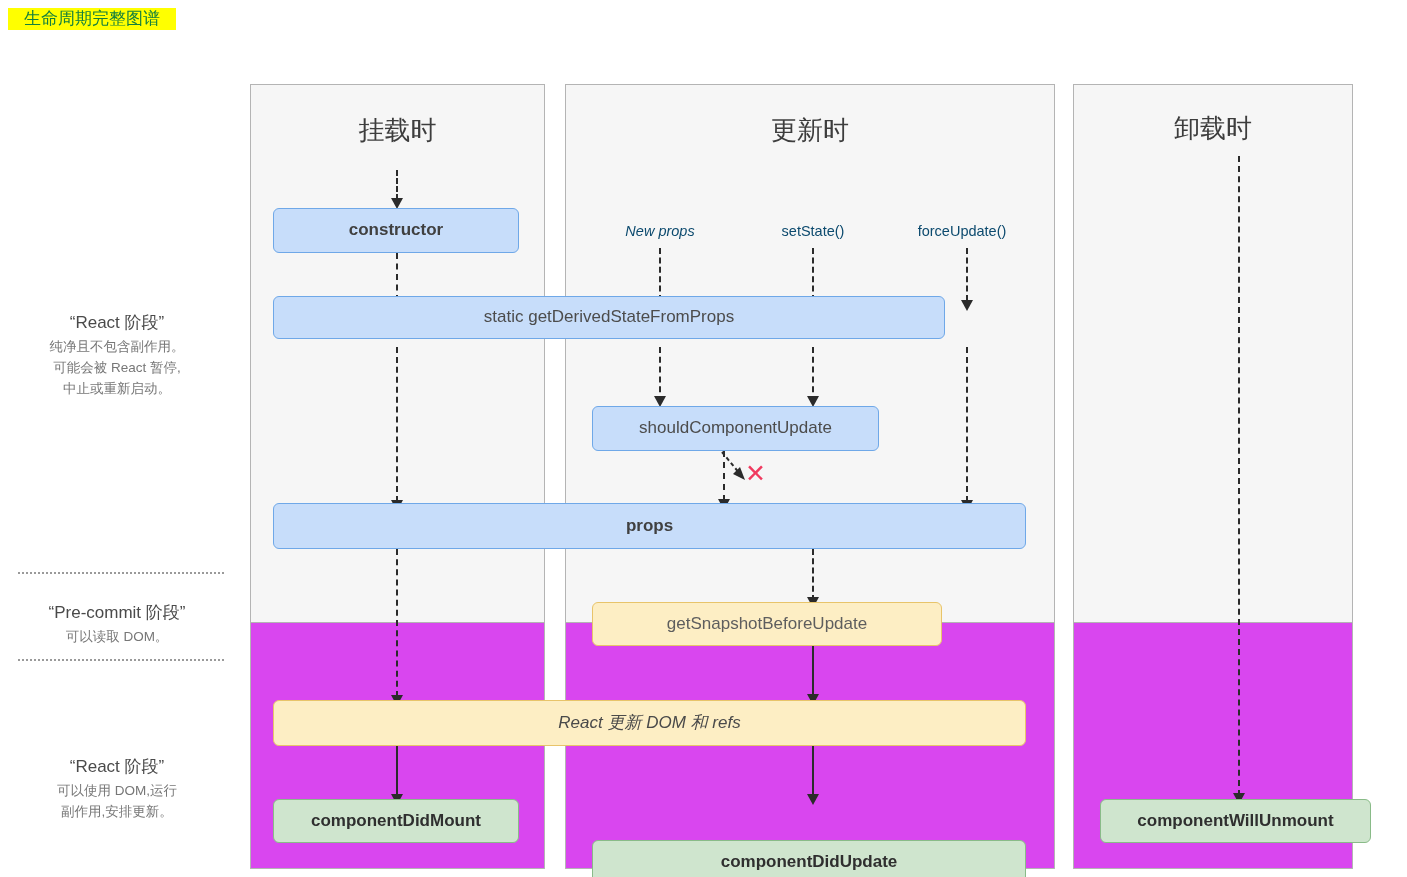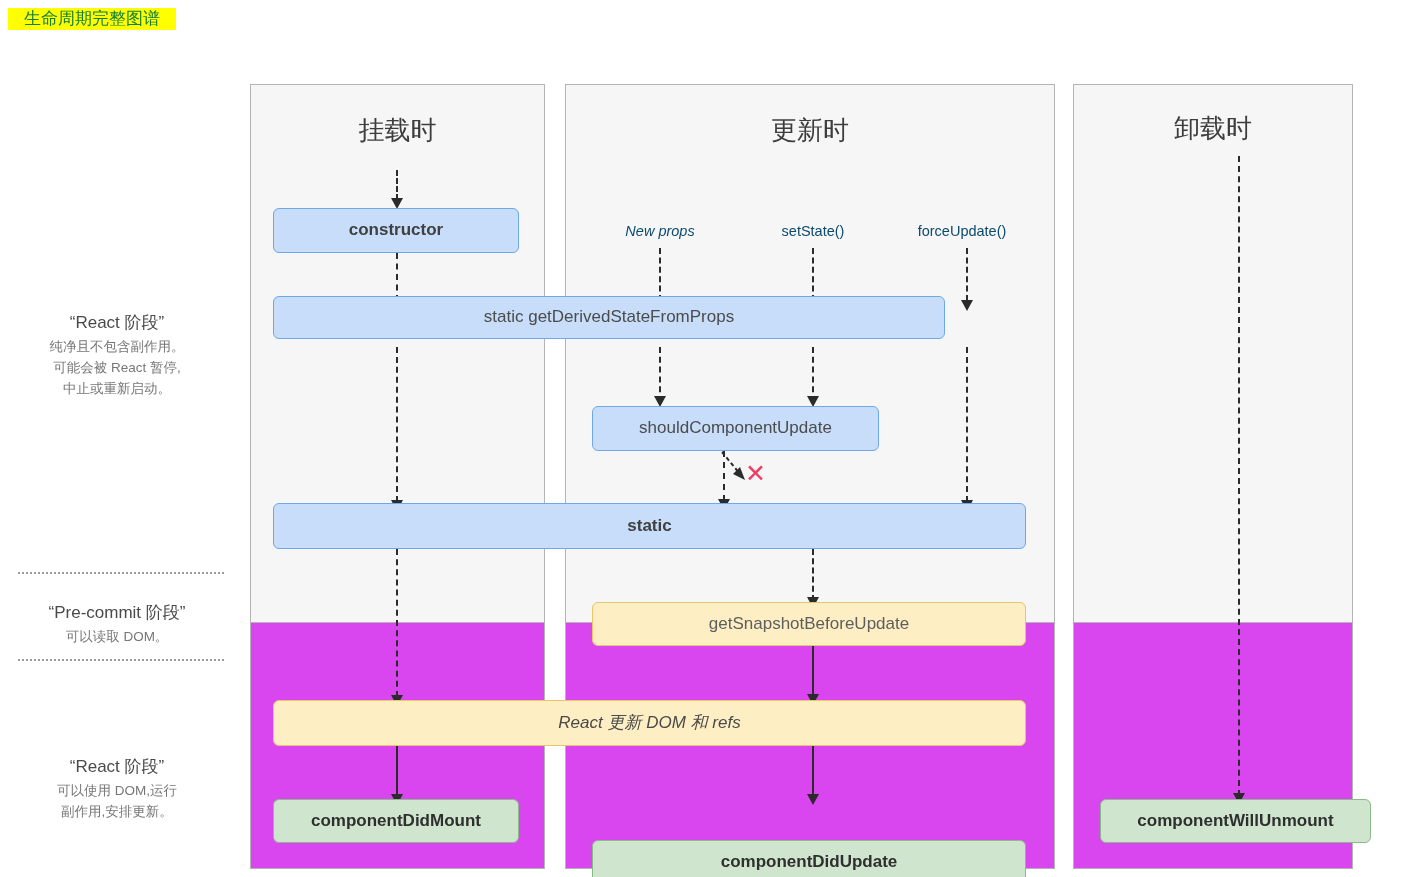--- a/index.html
+++ b/index.html
@@ -270,24 +270,24 @@
 
   <div class="lc-box box-blue" style="left:273px; top:296px; width:672px; height:43px;">
     <span class="lc-text">static getDerivedStateFromProps</span>
   </div>
 
   <div class="lc-box box-blue" style="left:592px; top:406px; width:287px; height:45px;">
     <span class="lc-text">shouldComponentUpdate</span>
   </div>
 
   <div class="lc-box box-blue bold" style="left:273px; top:503px; width:753px; height:46px;">
-    <span class="lc-text">static</span>
-  </div>
-
-  <div class="lc-box box-yellow" style="left:592px; top:602px; width:434px; height:44px;">
+    <span class="lc-text">props</span>
+  </div>
+
+  <div class="lc-box box-yellow" style="left:592px; top:602px; width:350px; height:44px;">
     <span class="lc-text">getSnapshotBeforeUpdate</span>
   </div>
 
   <div class="lc-box box-yellow italic" style="left:273px; top:700px; width:753px; height:46px;">
     <span class="lc-text">React 更新 DOM 和 refs</span>
   </div>
 
   <div class="lc-box box-green" style="left:273px; top:799px; width:246px; height:44px;">
     <span class="lc-text">componentDidMount</span>
   </div>

